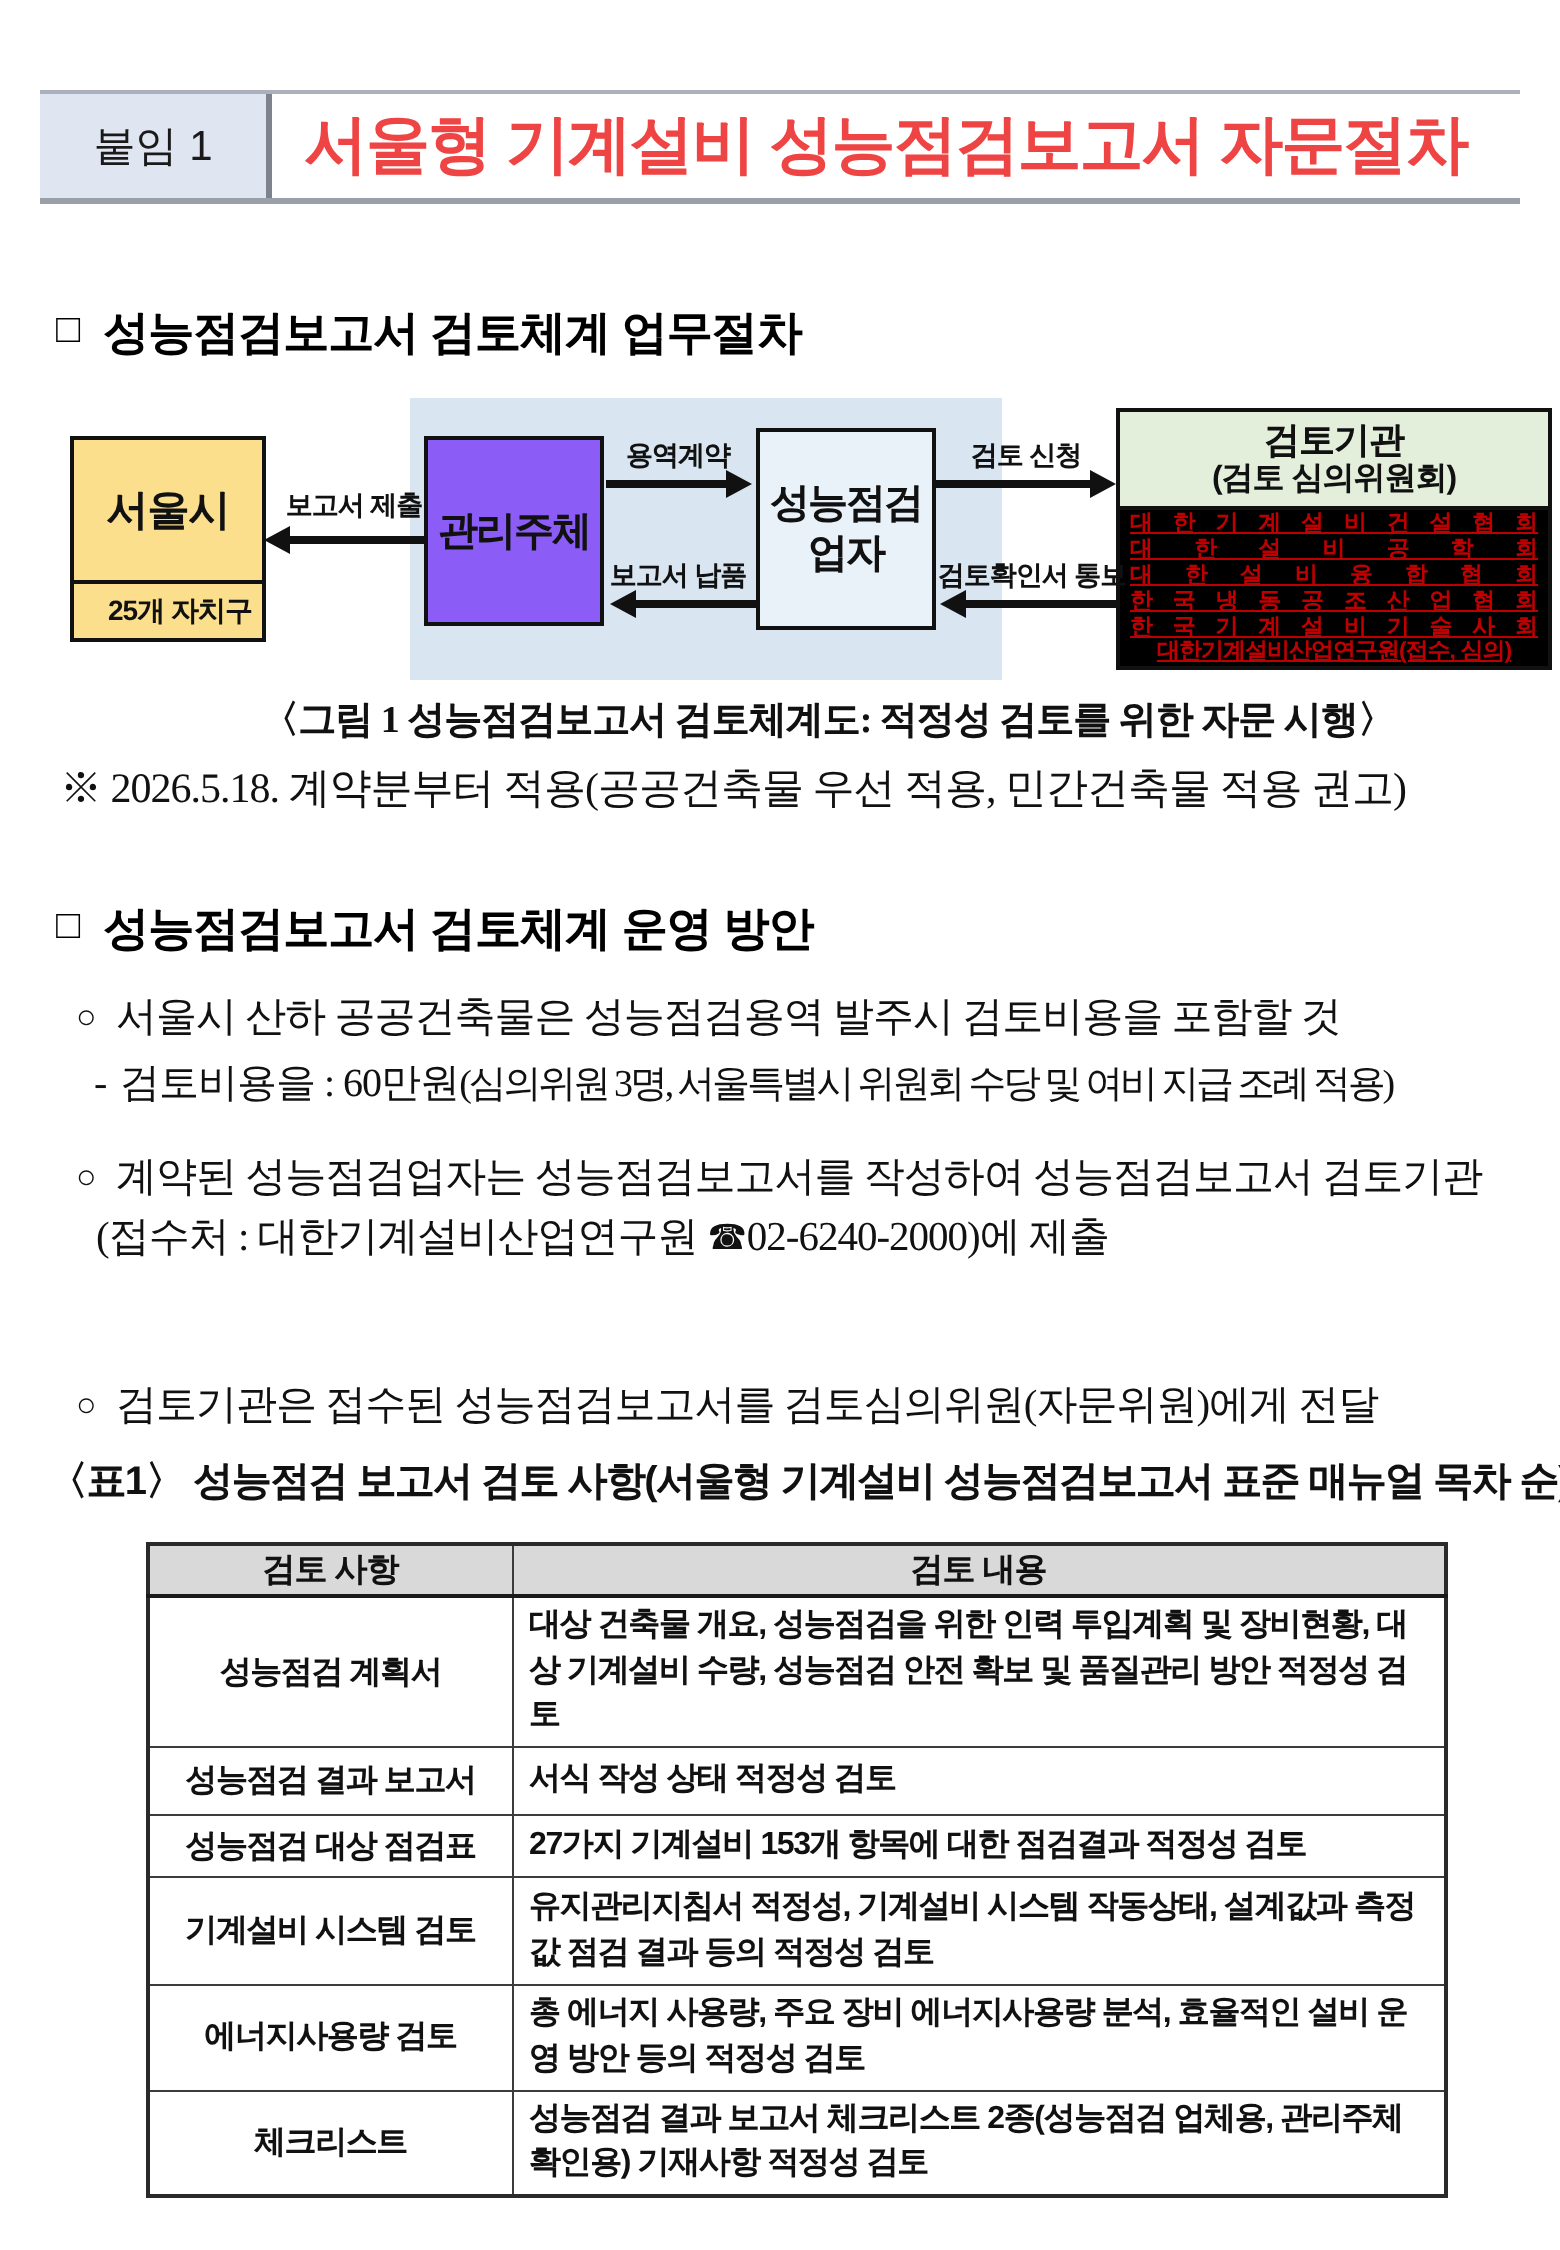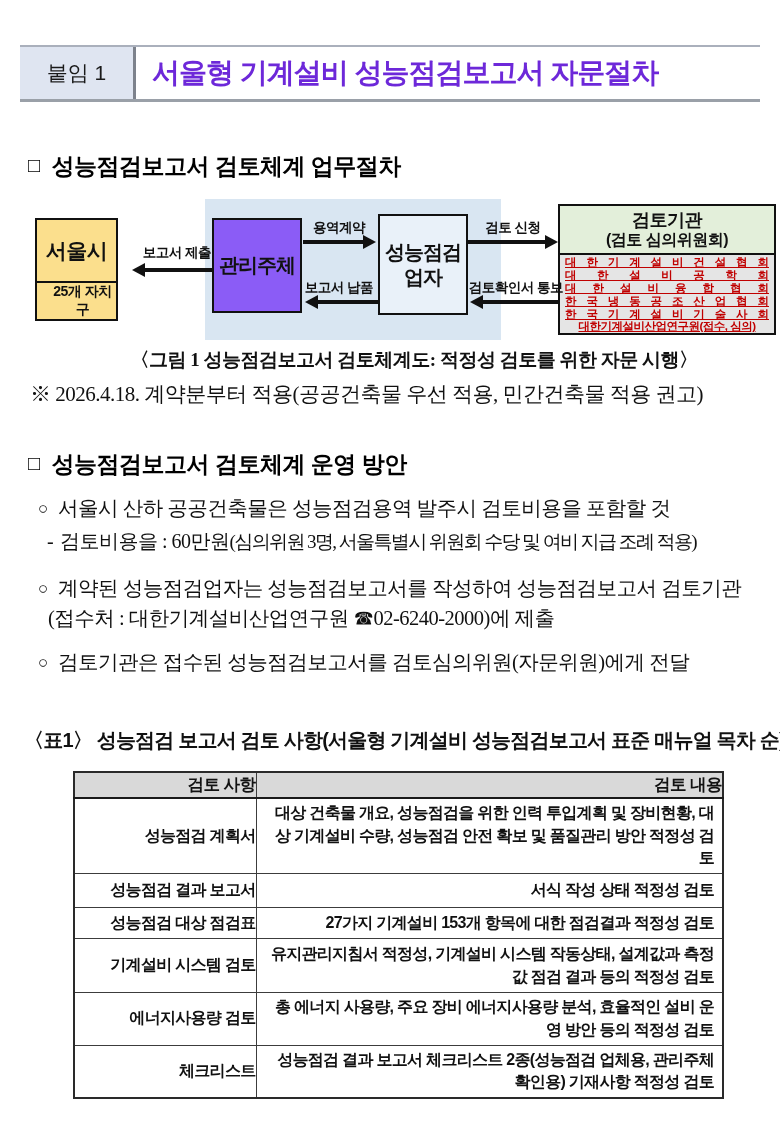--- a/index.html
+++ b/index.html
@@ -17,43 +17,43 @@
     display:flex; align-items:stretch;
     border-top:2px solid #aab0bc; border-bottom:3px solid #9aa0a8;
   }
   .doc-badge {
     width:116px; background:#dfe5f1; border-right:3px solid #7d828c;
     display:flex; align-items:center; justify-content:center;
     font-family:"Liberation Sans", sans-serif; font-size:21px; font-weight:500; color:#1a1a1a;
   }
   .doc-title {
     flex:1; display:flex; align-items:center; padding-left:16px;
-    font-family:"Liberation Sans", sans-serif; font-weight:800; font-size:28px;
-    letter-spacing:-1px; color:#6d28d9;
+    font-family:"Liberation Sans", sans-serif; font-weight:800; font-size:32px;
+    letter-spacing:-1px; color:#ef4444;
   }
 
   
   .sec-heading {
     position:absolute; left:28px;
     font-family:"Liberation Sans", sans-serif; font-weight:800; font-size:23px;
     letter-spacing:-0.5px; color:#000; display:flex; align-items:center; gap:12px;
   }
   .sec-heading .sq { font-size:20px; font-weight:400; position:relative; top:-1px; }
 
   
   .figure { position:absolute; top:195px; left:0; width:780px; height:152px; }
   .panel { position:absolute; left:205px; top:4px; width:296px; height:141px; background:#d9e6f2; }
   .fbox { position:absolute; border:2.5px solid #111; display:flex; align-items:center; justify-content:center;
           font-family:"Liberation Sans", sans-serif; font-weight:800; text-align:center; }
-  .seoul { left:35px; top:23px; width:83px; height:103px; background:#fbdf8d; flex-direction:column; padding:0; justify-content:space-between; }
+  .seoul { left:35px; top:23px; width:98px; height:103px; background:#fbdf8d; flex-direction:column; padding:0; justify-content:space-between; }
   .seoul-main { width:100%; height:70px; display:flex; align-items:center; justify-content:center; font-size:21px; letter-spacing:-0.5px; }
   .seoul-sub  { width:100%; flex:1; border-top:2.5px solid #111; display:flex; align-items:center; justify-content:center; font-size:14px; letter-spacing:-0.5px;padding-left:12px; }
   .manager   { left:212px; top:23px; width:90px; height:95px; background:#8b5cf6; font-size:20px; letter-spacing:-1px; }
   .inspector { left:378px; top:19px; width:90px; height:101px; background:#e9f1f9; font-size:20px; letter-spacing:-1px; line-height:1.25; flex-direction:column; }
-  .agency { position:absolute; left:558px; top:9px; width:218px; height:131px; border:2.5px solid #111; background:#e5e5e5; }
+  .agency { position:absolute; left:558px; top:9px; width:218px; height:131px; border:2.5px solid #111; background:#000000; }
   .agency-head {
     height:49px; background:#e3efda; border-bottom:2.5px solid #111;
     display:flex; flex-direction:column; align-items:center; justify-content:center;
     font-family:"Liberation Sans", sans-serif; font-weight:800; letter-spacing:-0.5px;
   }
   .agency-head .t1 { font-size:18px; line-height:1.15; }
   .agency-head .t2 { font-size:16px; line-height:1.1; }
   .agency-list { padding:1px 5px 0 5px; }
   .org {
     font-family:"Liberation Sans", sans-serif; font-weight:700; font-size:11.5px;
@@ -85,21 +85,21 @@
   .subline .dash { display:inline-block; width:13px; }
   .cond { letter-spacing:-1.6px; font-size:19px; }
 
   
   .tbl-title { position:absolute; top:727px; left:24px;
     font-family:"Liberation Sans", sans-serif; font-weight:800; font-size:20px; letter-spacing:-0.8px; white-space:nowrap; }
   table.review { position:absolute; top:771px; left:73px; width:651px;
     border-collapse:collapse; table-layout:fixed;
     font-family:"Liberation Sans", sans-serif; }
   table.review col.c1 { width:182px; }
-  table.review th, table.review td { border:1.2px solid #3c3c3c;text-align:right; }
+  table.review th, table.review td { border:1.2px solid #3c3c3c; }
   table.review { border:2px solid #2a2a2a; }
   table.review th {
     background:#d9d9d9; height:26px; font-size:16.5px; font-weight:800;
     border-bottom:2.5px solid #1a1a1a; letter-spacing:-0.5px;
   }
   table.review td { font-size:16px; font-weight:600; letter-spacing:-0.7px; }
   td.item { text-align:center; }
   td.content { text-align:left; padding:3px 8px; line-height:1.42; }
   tr.h57 { height:57px; } tr.h34 { height:34px; } tr.h31 { height:31px; }
   tr.h54 { height:54px; } tr.h50 { height:50px; } tr.h48 { height:48px; }
@@ -158,42 +158,42 @@
 
     <div class="alabel" style="left:177px; top:49px;">보고서 제출</div>
     <div class="alabel" style="left:339px; top:24px;">용역계약</div>
     <div class="alabel" style="left:339px; top:84px;">보고서 납품</div>
     <div class="alabel" style="left:513px; top:24px;">검토 신청</div>
     <div class="alabel" style="left:516px; top:84px;">검토확인서 통보</div>
   </div>
 
   <div class="fig-caption">〈그림 1 성능점검보고서 검토체계도: 적정성 검토를 위한 자문 시행〉</div>
 
-  <div class="note">※ 2026.4.18. 계약분부터 적용(공공건축물 우선 적용, 민간건축물 적용 권고)</div>
+  <div class="note">※ 2026.5.18. 계약분부터 적용(공공건축물 우선 적용, 민간건축물 적용 권고)</div>
 
   <div class="sec-heading" style="top:449px;">
     <span class="sq">□</span>
     <span>성능점검보고서 검토체계 운영 방안</span>
   </div>
 
   <div class="bullet" style="top:494px;">
     <span class="mk">○</span><span>서울시 산하 공공건축물은 성능점검용역 발주시 검토비용을 포함할 것</span>
   </div>
   <div class="subline" style="top:528px; left:47px;">
     <span class="dash">-</span><span>검토비용을 : 60만원</span><span class="cond">(심의위원 3명, 서울특별시 위원회 수당 및 여비 지급 조례 적용)</span>
   </div>
 
   <div class="bullet" style="top:574px;">
     <span class="mk">○</span><span>계약된 성능점검업자는 성능점검보고서를 작성하여 성능점검보고서 검토기관</span>
   </div>
   <div class="subline" style="top:604px; left:48px;">
     <span style="font-size:20.5px;">(접수처 : 대한기계설비산업연구원 ☎02-6240-2000)에 제출</span>
   </div>
 
-  <div class="bullet" style="top:648px;">
+  <div class="bullet" style="top:688px;">
     <span class="mk">○</span><span>검토기관은 접수된 성능점검보고서를 검토심의위원(자문위원)에게 전달</span>
   </div>
 
   <div class="tbl-title">〈표1〉 성능점검 보고서 검토 사항(서울형 기계설비 성능점검보고서 표준 매뉴얼 목차 순)</div>
 
   <table class="review">
     <colgroup>
         <col class="c1">
         <col>
       </colgroup>

